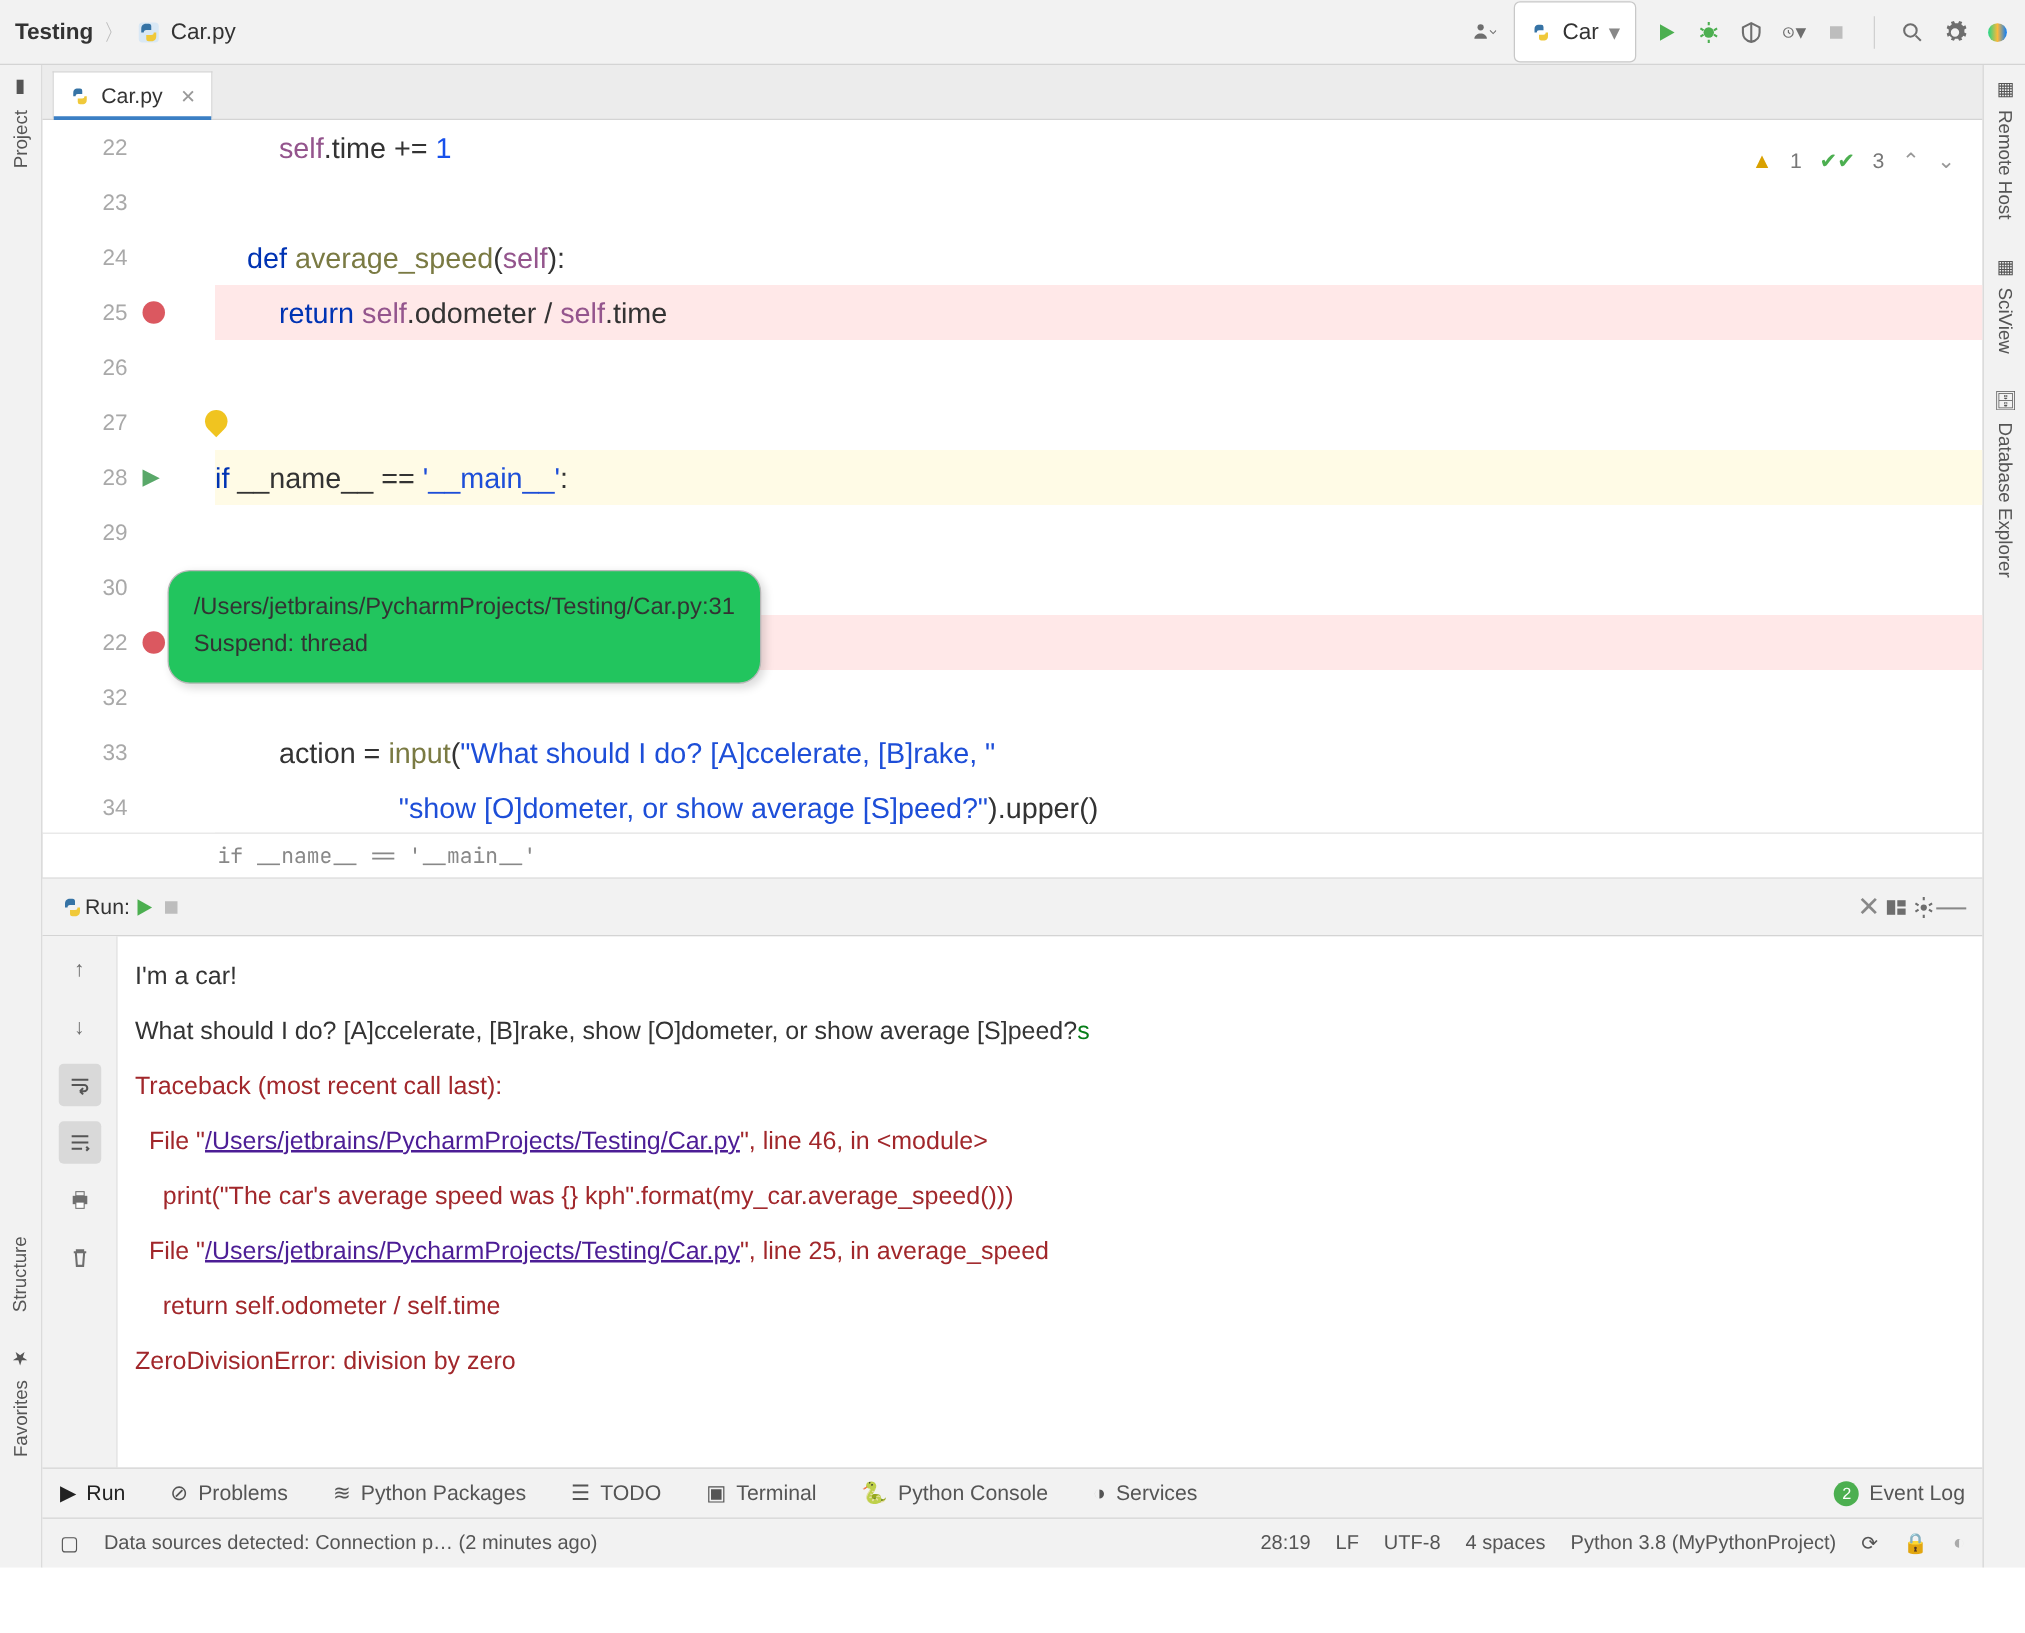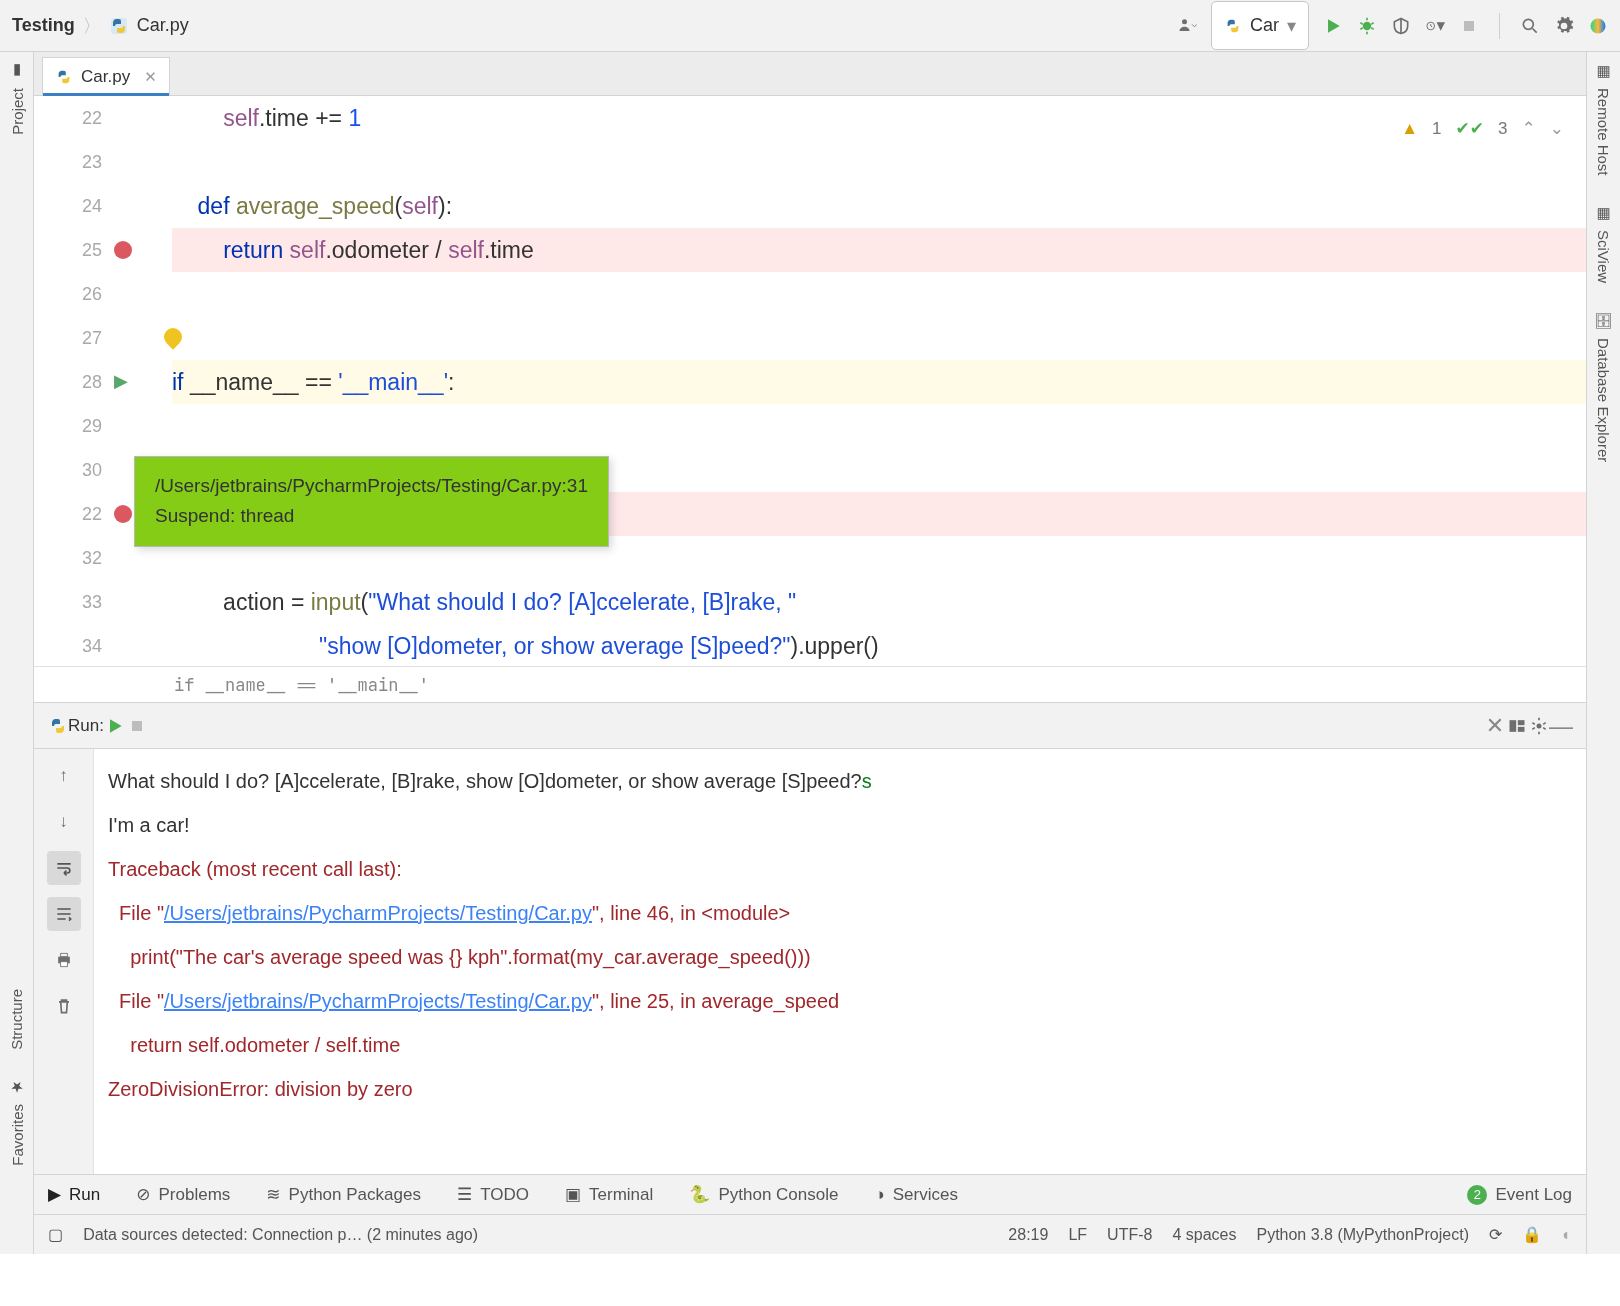--- a/index.html
+++ b/index.html
@@ -43,40 +43,40 @@
 .codearea{flex:1;position:relative}
 .codeline{position:absolute;left:0;right:0;height:44px;line-height:44px;font-size:23px;white-space:pre}
 .hl-bp{background:#ffe8e8}
 .hl-cur{background:#fffbe6}
 .kw{color:#0033b3}
 .fn{color:#7a7a43}
 .self{color:#94558d}
 .str{color:#1d4ed8}
 .num{color:#1750eb}
 
-.tooltip{position:absolute;background:#84cc16;border:1px solid #b8b8b8;border-radius:0;padding:14px 20px;box-shadow:3px 3px 8px rgba(0,0,0,.15);font-size:19px;line-height:1.6}
+.tooltip{position:absolute;background:#22c55e;border:1px solid #b8b8b8;border-radius:18px;padding:14px 20px;box-shadow:3px 3px 8px rgba(0,0,0,.15);font-size:19px;line-height:1.6}
 
 .insp{position:absolute;right:22px;top:22px;display:flex;gap:14px;align-items:center;font-size:17px;color:#777}
 .insp .warn{color:#d9a100}
 .insp .ok{color:#4caf50}
 
 .bcrumb2{height:36px;border-top:1px solid #e2e2e2;padding-left:140px;font-size:17px;color:#888;display:flex;align-items:center}
 
 
 .runpanel{flex:1;border-top:1px solid #d4d4d4;display:flex;flex-direction:column}
 .runhdr{height:46px;background:#f2f2f2;border-bottom:1px solid #d4d4d4;display:flex;align-items:center;padding:0 14px;}
 .runhdr .ticon{width:22px;height:22px}
 .runbody{flex:1;display:flex}
 .runside{width:60px;background:#f2f2f2;border-right:1px solid #e2e2e2;display:flex;flex-direction:column;align-items:center;gap:12px;padding-top:10px}
 .rsbtn{width:34px;height:34px;display:flex;align-items:center;justify-content:center;color:#6e6e6e;border-radius:4px;cursor:pointer}
 .rsbtn.on{background:#d9d9d9}
 .console{flex:1;padding:10px 14px;font-size:20px;line-height:44px;overflow:hidden}
 .cln{white-space:pre}
 .err{color:#a1272b}
-.lnk{color:#3b82f6;text-decoration:underline}
+.lnk{color:#4c1d95;text-decoration:underline}
 
 
 .tools{height:40px;background:#f2f2f2;border-top:1px solid #d4d4d4;display:flex;align-items:center;padding:0 14px;gap:36px;font-size:17px;color:#555}
 .tools .ti{display:flex;align-items:center;gap:8px;cursor:pointer}
 .tools .ti.on{color:#222;font-weight:500}
 .badge{background:#4caf50;color:#fff;border-radius:50%;width:20px;height:20px;display:inline-flex;align-items:center;justify-content:center;font-size:13px}
 
 .status{height:40px;background:#f2f2f2;border-top:1px solid #d4d4d4;display:flex;align-items:center;padding:0 14px;gap:20px;font-size:16px;color:#555}
 .status .spacer{flex:1}
 </style>
@@ -308,22 +308,22 @@
                 <rect x="8" y="14" width="8" height="6" fill="#fff" stroke="#6e6e6e"></rect>
               </svg>
             </div>
           <div class="rsbtn">
               <svg width="20" height="20" viewBox="0 0 24 24" fill="none" stroke="#6e6e6e" stroke-width="2">
                 <path d="M6 7h12M9 7V5h6v2M8 7l1 13h6l1-13"></path>
               </svg>
             </div>
         </div>
         <div class="console mono">
+          <div class="cln">I'm a car!</div>
           <div class="cln"><span>What should I do? [A]ccelerate, [B]rake, show [O]dometer, or show average [S]peed?</span><span class="str" style="color:#067d17">s</span></div>
-          <div class="cln">I'm a car!</div>
           <div class="cln err">Traceback (most recent call last):</div>
           <div class="cln err"><span>  File "</span><span class="lnk">/Users/jetbrains/PycharmProjects/Testing/Car.py</span><span>", line 46, in &lt;module&gt;</span></div>
           <div class="cln err">    print("The car's average speed was {} kph".format(my_car.average_speed()))</div>
           <div class="cln err"><span>  File "</span><span class="lnk">/Users/jetbrains/PycharmProjects/Testing/Car.py</span><span>", line 25, in average_speed</span></div>
           <div class="cln err">    return self.odometer / self.time</div>
           <div class="cln err">ZeroDivisionError: division by zero</div>
           <div class="cln"></div>
         </div>
       </div>
     </div>

